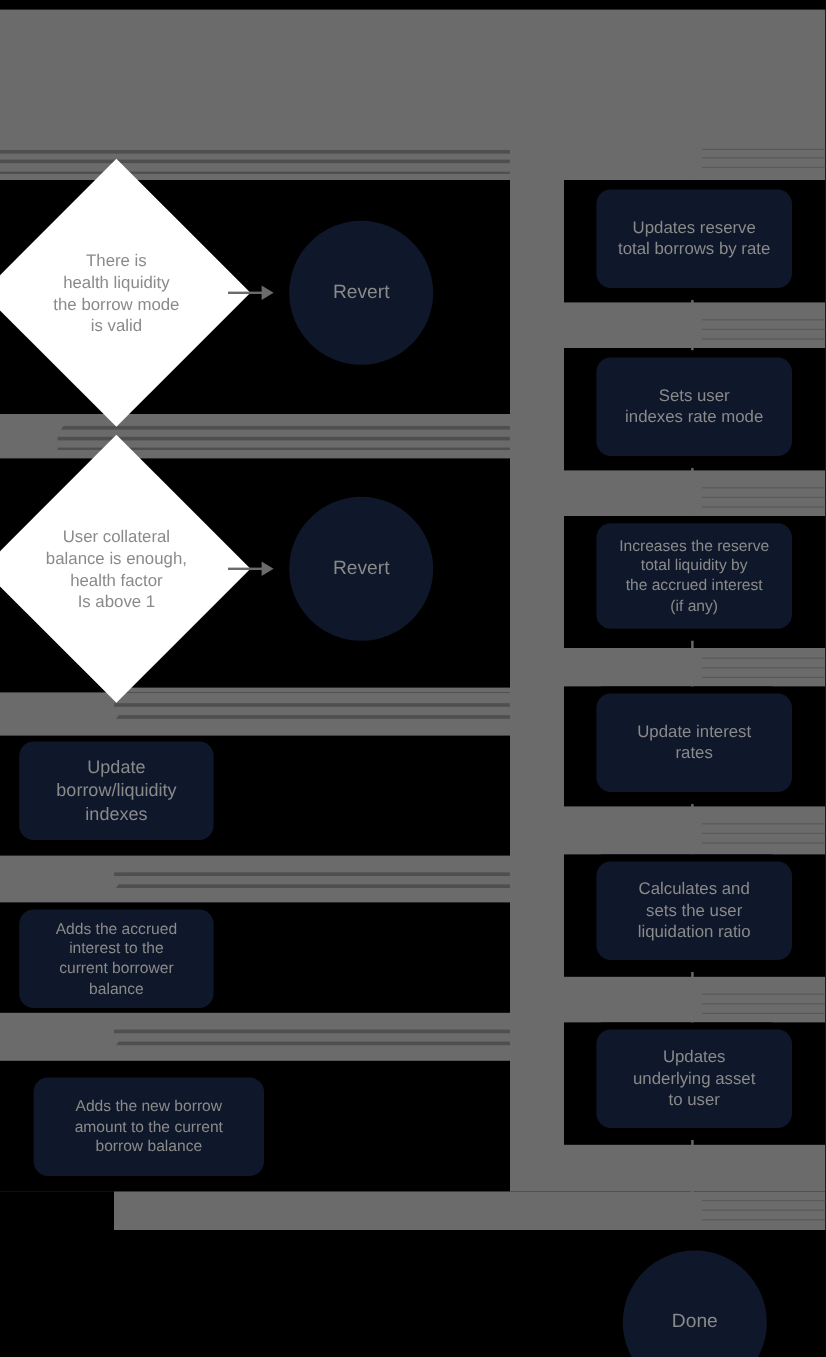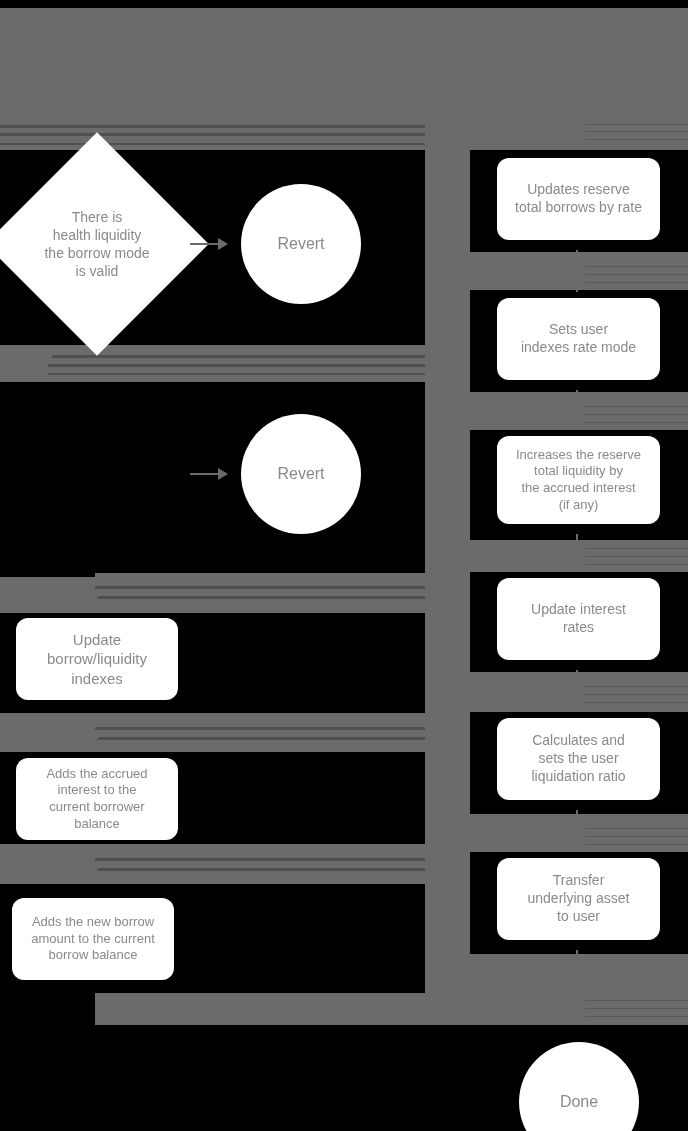--- a/index.html
+++ b/index.html
@@ -36,21 +36,21 @@
     border-left:10px solid #6b6b6b;
   }
 
   
   .node{
     position:absolute;
     box-sizing:border-box;
     display:flex;align-items:center;justify-content:center;
     text-align:center;
     color:#8a8a8a;
-    background:#ffffff;
+    background:#0f172a;
     line-height:1.28;
     white-space:pre-line;
   }
 
   .box{
     border-radius:12px;
     box-shadow:10px 10px 0 0 #000, -6px -6px 0 0 #000;
   }
   .box.plain{ box-shadow:none; }
 
@@ -166,36 +166,43 @@
 health liquidity
 the borrow mode
 is valid</div>
   </div>
 
   <div class="hline" style="left:190px;top:243px;width:30px;"></div>
   <div class="arrow-right" style="left:218px;top:238px;"></div>
 
   <div class="node circle fs16" style="left:241px;top:184px;width:120px;height:120px;">Revert</div>
 
+  <div class="diamond-wrap" style="left:18px;top:395px;width:158px;height:158px;">
+    <div class="diamond"></div>
+    <div class="diamond-label fs14">User collateral
+balance is enough,
+health factor
+Is above 1</div>
+  </div>
 
   <div class="hline" style="left:190px;top:473px;width:30px;"></div>
   <div class="arrow-right" style="left:218px;top:468px;"></div>
 
   <div class="node circle fs16" style="left:241px;top:414px;width:120px;height:120px;">Revert</div>
 
   <div class="node box plain fs13" style="left:16px;top:758px;width:162px;height:82px;">Adds the accrued
 interest to the
 current borrower
 balance</div>
 
   <div class="node box plain fs15" style="left:16px;top:618px;width:162px;height:82px;">Update
 borrow/liquidity
 indexes</div>
 
-  <div class="node box plain fs13" style="left:12px;top:898px;width:162px;height:82px;">Adds the new borrow
+  <div class="node box plain fs13" style="left:28px;top:898px;width:192px;height:82px;">Adds the new borrow
 amount to the current
 borrow balance</div>
 
   <div class="node box fs14" style="left:497px;top:158px;width:163px;height:82px;">Updates reserve
 total borrows by rate</div>
 
   <div class="node box fs14" style="left:497px;top:298px;width:163px;height:82px;">Sets user
 indexes rate mode</div>
 
   <div class="node box fs13" style="left:497px;top:436px;width:163px;height:88px;">Increases the reserve
@@ -203,19 +210,19 @@
 the accrued interest
 (if any)</div>
 
   <div class="node box fs14" style="left:497px;top:578px;width:163px;height:82px;">Update interest
 rates</div>
 
   <div class="node box fs14" style="left:497px;top:718px;width:163px;height:82px;">Calculates and
 sets the user
 liquidation ratio</div>
 
-  <div class="node box fs14" style="left:497px;top:858px;width:163px;height:82px;">Transfer
+  <div class="node box fs14" style="left:497px;top:858px;width:163px;height:82px;">Updates
 underlying asset
 to user</div>
 
   <div class="node circle fs16" style="left:519px;top:1042px;width:120px;height:120px;">Done</div>
 
 </div>
 
 </body></html>

